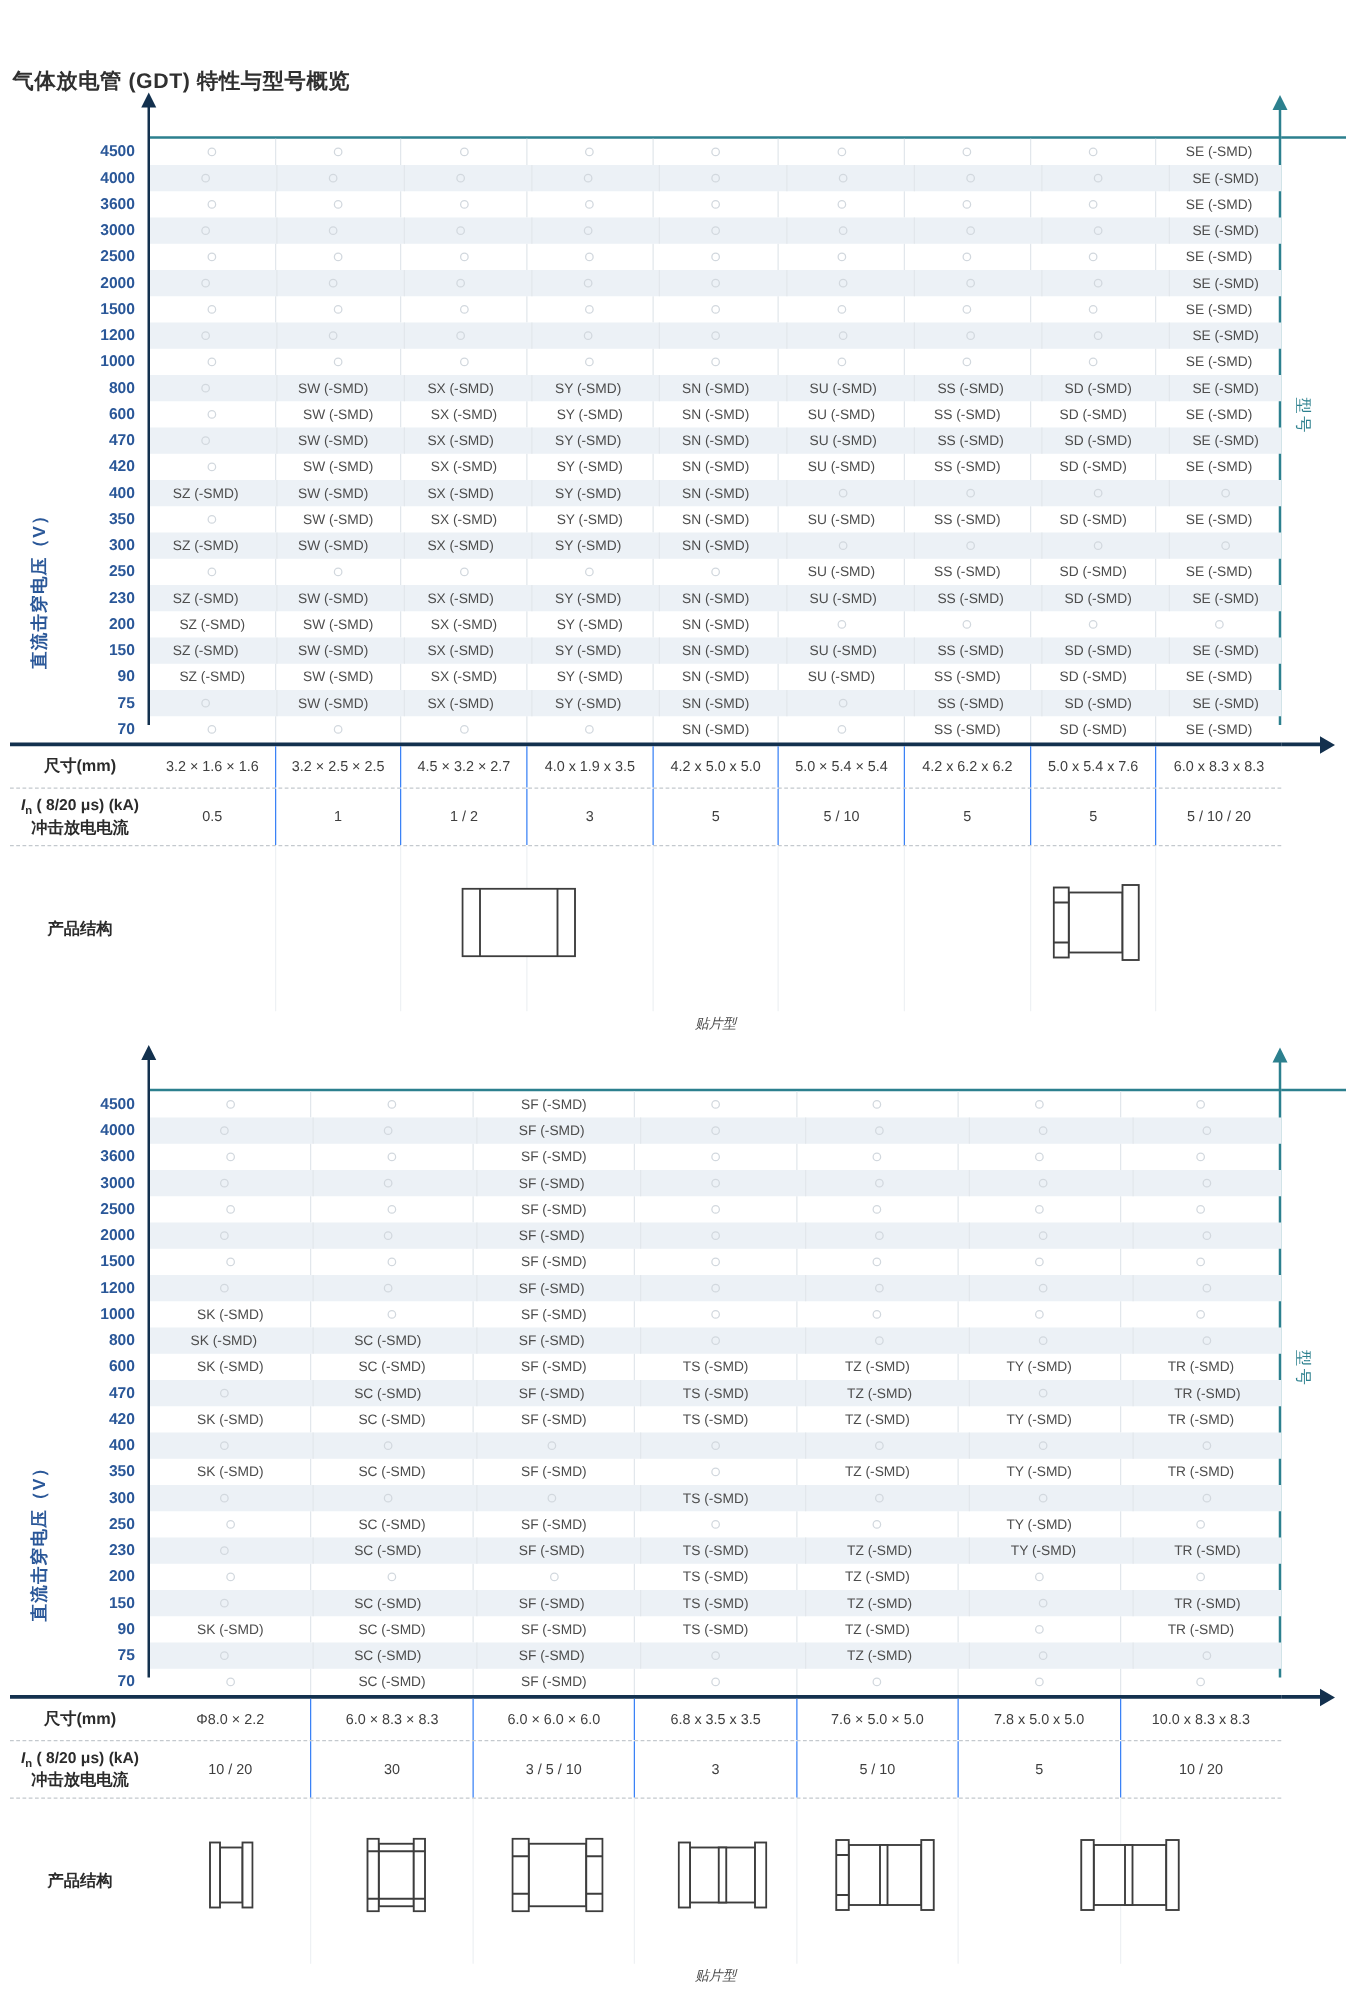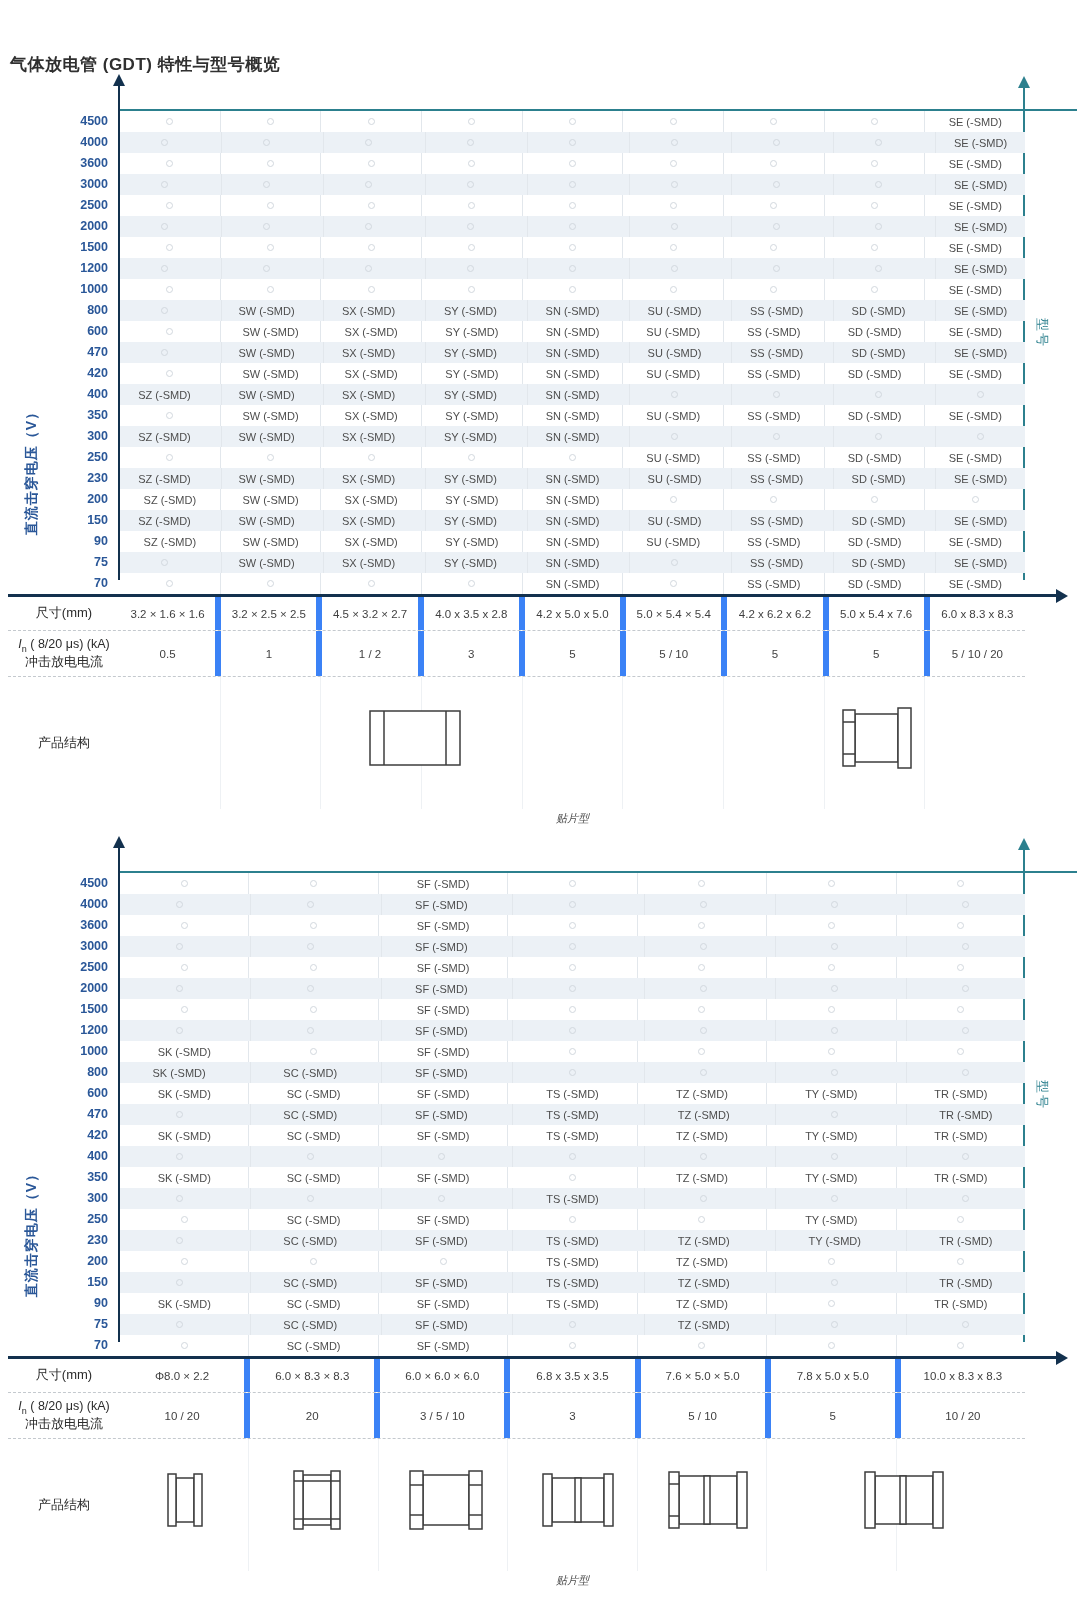--- a/index.html
+++ b/index.html
@@ -62,31 +62,31 @@
   .xaxis-ext { position:absolute; top:-3px; right:-32px; width:32px; height:3px; background:#13314e; }
   .xaxis-arrow {
     position:absolute; top:-8px; right:-43px; width:0; height:0;
     border-top:7px solid transparent; border-bottom:7px solid transparent; border-left:12px solid #13314e;
   }
   .frow { display:flex; align-items:stretch; border-bottom:1px dashed #c4c9ce; }
   .frow.size { height:34px; }
   .frow.impulse { height:46px; }
   .flabel {
     width:112px; display:flex; flex-direction:column; align-items:center; justify-content:center;
-    font-size:13px; font-weight:normal; color:#2b2b2b; line-height:1.25; text-align:center;
+    font-size:13px; font-weight:bold; color:#2b2b2b; line-height:1.25; text-align:center;
   }
   .flabel .iline { font-size:12.5px; }
   .flabel .iline i { font-style:italic; }
   .flabel sub { font-size:9px; }
   .fcells { flex:1; display:flex; }
   .fcell {
     flex:1; display:flex; align-items:center; justify-content:center;
     font-size:11.5px; color:#3f3f3f; white-space:nowrap;
   }
-  .fcell + .fcell { border-left:6px solid #3b82f6; }
+  .fcell + .fcell { border-left:1px solid #3b82f6; }
 
   .srow { display:flex; height:132px; }
   .scells { flex:1; display:flex; position:relative; }
   .scell { flex:1; }
   .scell + .scell { border-left:1px solid #eef1f4; }
   .sdiagram { position:absolute; top:46%; transform:translate(-50%,-50%); line-height:0; }
   .mountrow { height:22px; position:relative; }
   .mount-label {
     position:absolute; left:0; right:0; top:2px; text-align:center;
     font-size:11px; color:#4a4a4a;font-style:italic;
@@ -592,21 +592,21 @@
       </div>
     <div class="footer">
       <div class="xaxis-ext"></div>
       <div class="xaxis-arrow"></div>
       <div class="frow size">
         <div class="flabel">尺寸(mm)</div>
         <div class="fcells">
             <div class="fcell">3.2 × 1.6 × 1.6</div>
             <div class="fcell">3.2 × 2.5 × 2.5</div>
             <div class="fcell">4.5 × 3.2 × 2.7</div>
-            <div class="fcell">4.0 x 3.5 x 2.8</div>
+            <div class="fcell">4.0 x 1.9 x 3.5</div>
             <div class="fcell">4.2 x 5.0 x 5.0</div>
             <div class="fcell">5.0 × 5.4 × 5.4</div>
             <div class="fcell">4.2 x 6.2 x 6.2</div>
             <div class="fcell">5.0 x 5.4 x 7.6</div>
             <div class="fcell">6.0 x 8.3 x 8.3</div>
           </div>
       </div>
       <div class="frow impulse">
         <div class="flabel">
           <span class="iline"><i>I</i><sub>n</sub><span> ( 8/20 μs) (kA)</span></span>
@@ -1107,21 +1107,21 @@
             <div class="fcell">10.0 x 8.3 x 8.3</div>
           </div>
       </div>
       <div class="frow impulse">
         <div class="flabel">
           <span class="iline"><i>I</i><sub>n</sub><span> ( 8/20 μs) (kA)</span></span>
           <span>冲击放电电流</span>
         </div>
         <div class="fcells">
             <div class="fcell">10 / 20</div>
-            <div class="fcell">20</div>
+            <div class="fcell">30</div>
             <div class="fcell">3 / 5 / 10</div>
             <div class="fcell">3</div>
             <div class="fcell">5 / 10</div>
             <div class="fcell">5</div>
             <div class="fcell">10 / 20</div>
           </div>
       </div>
       <div class="srow">
         <div class="flabel">产品结构</div>
         <div class="scells">

